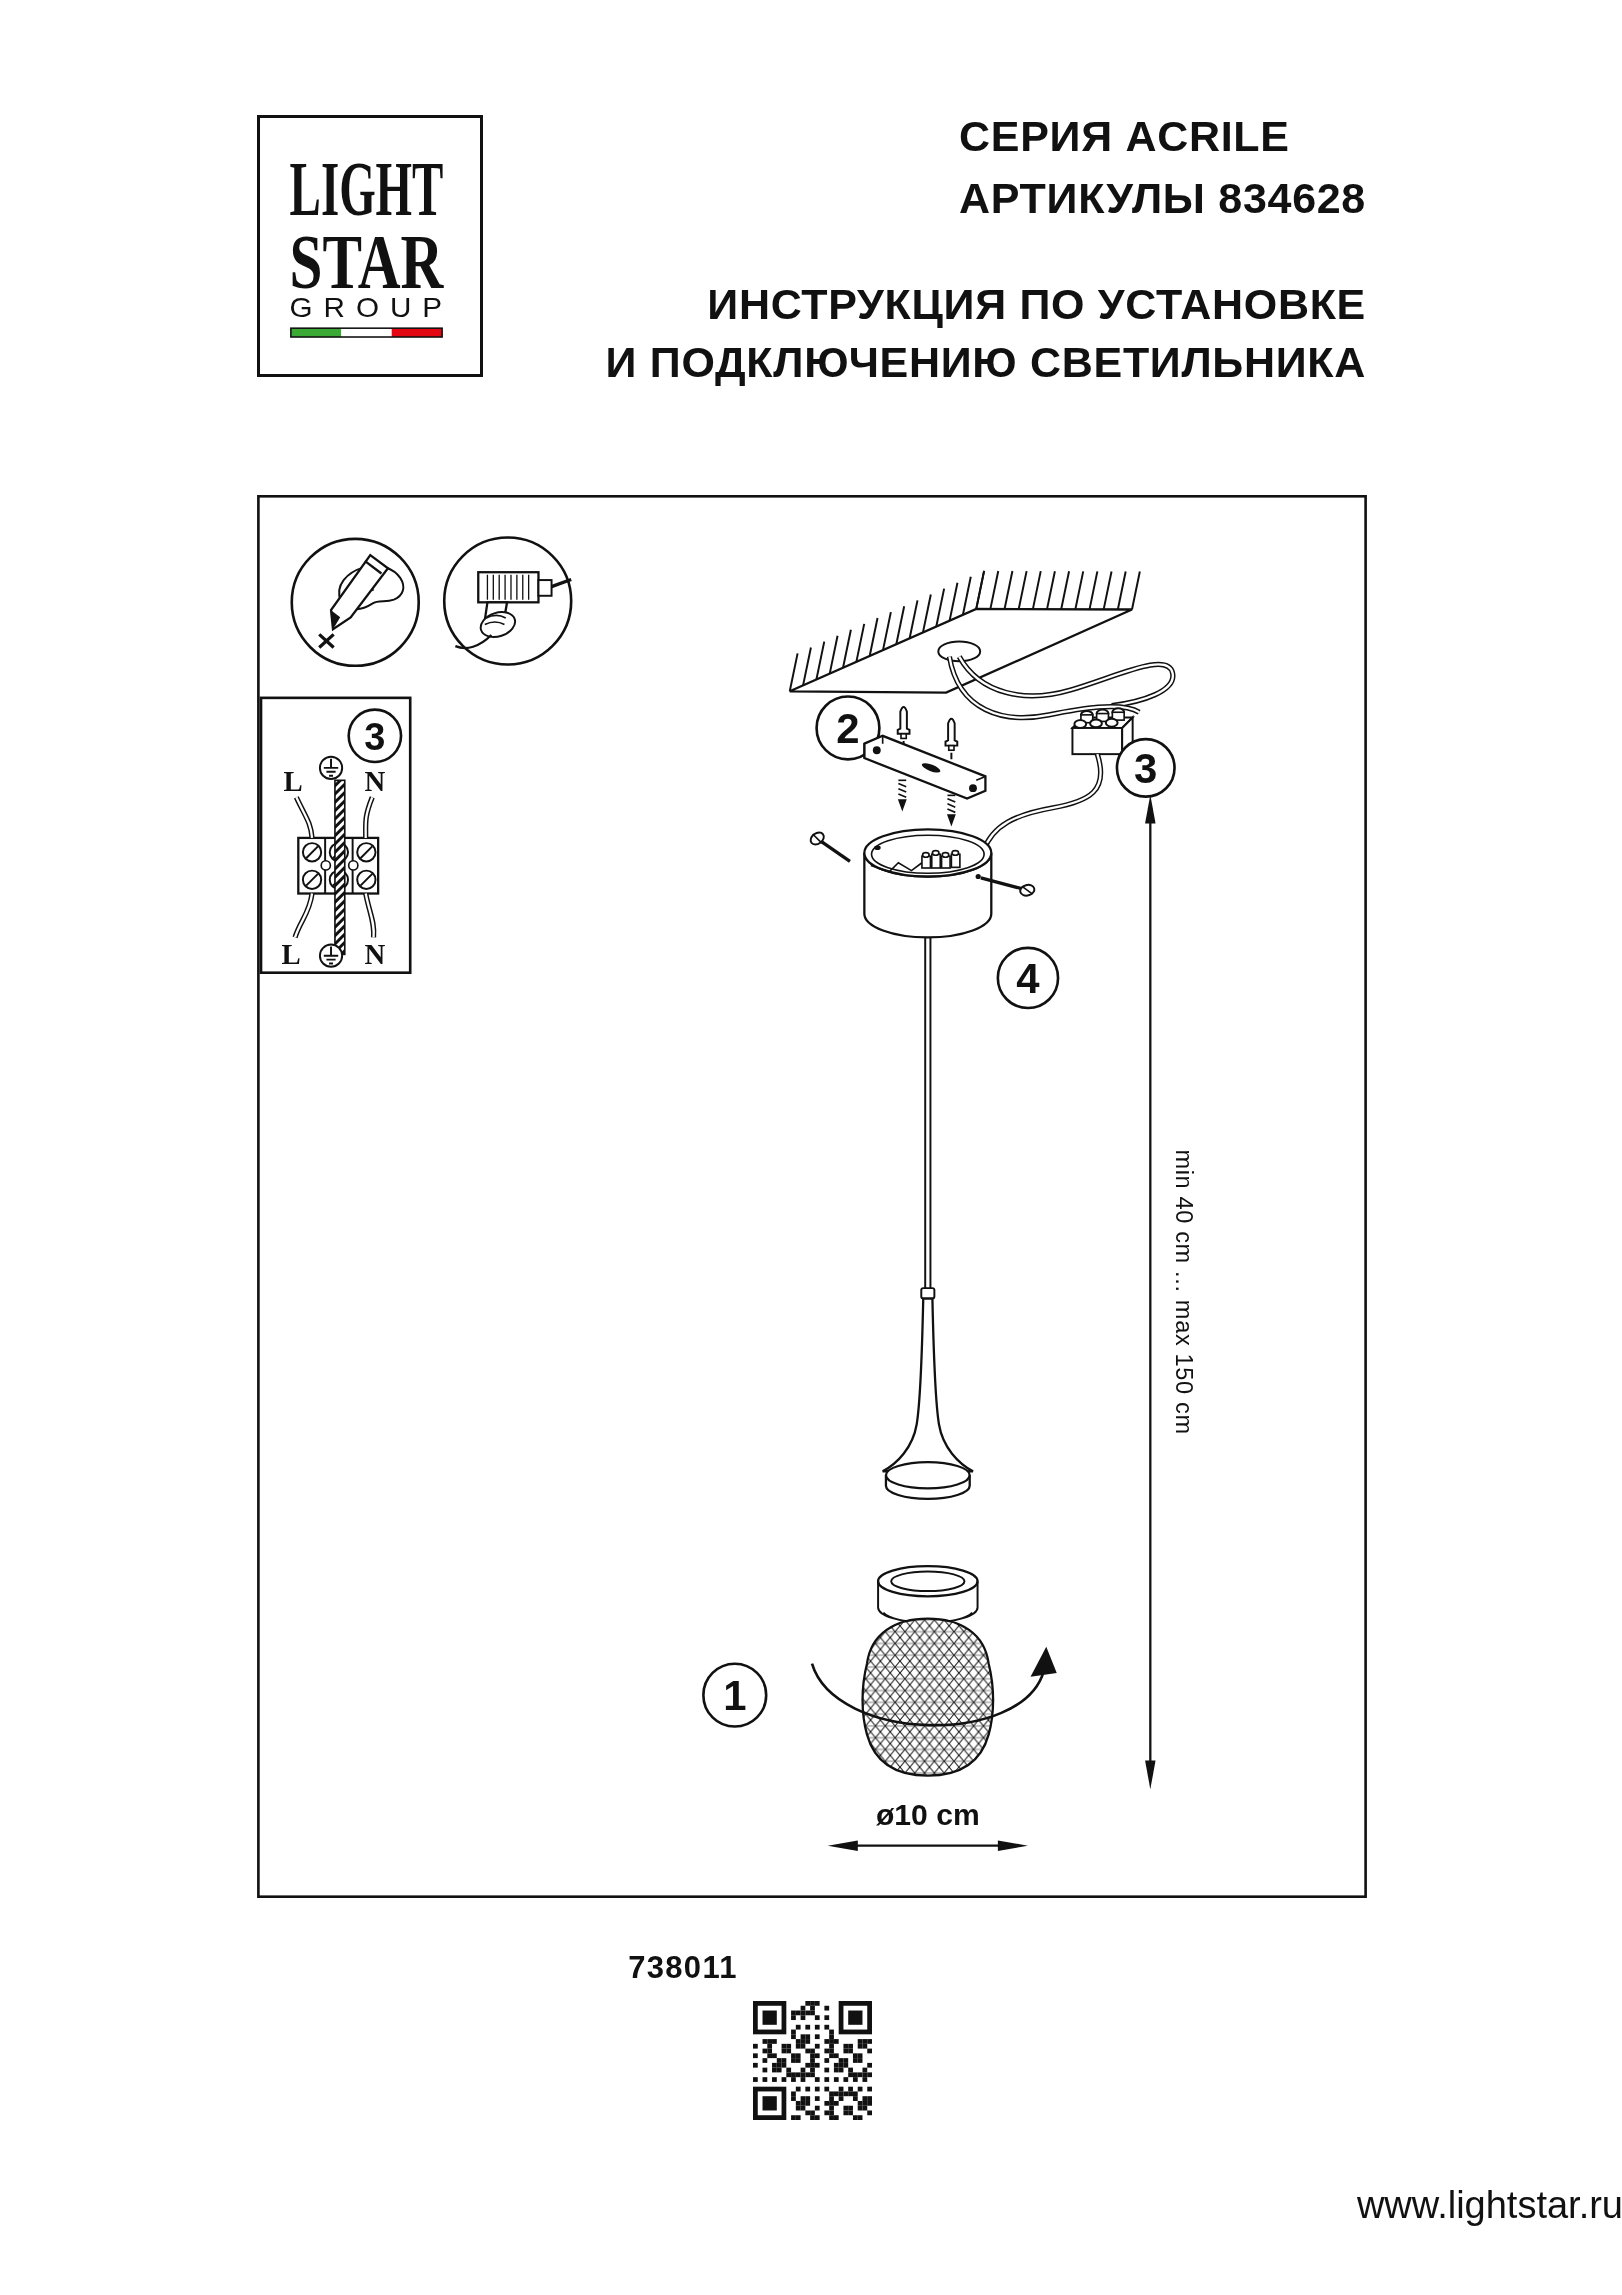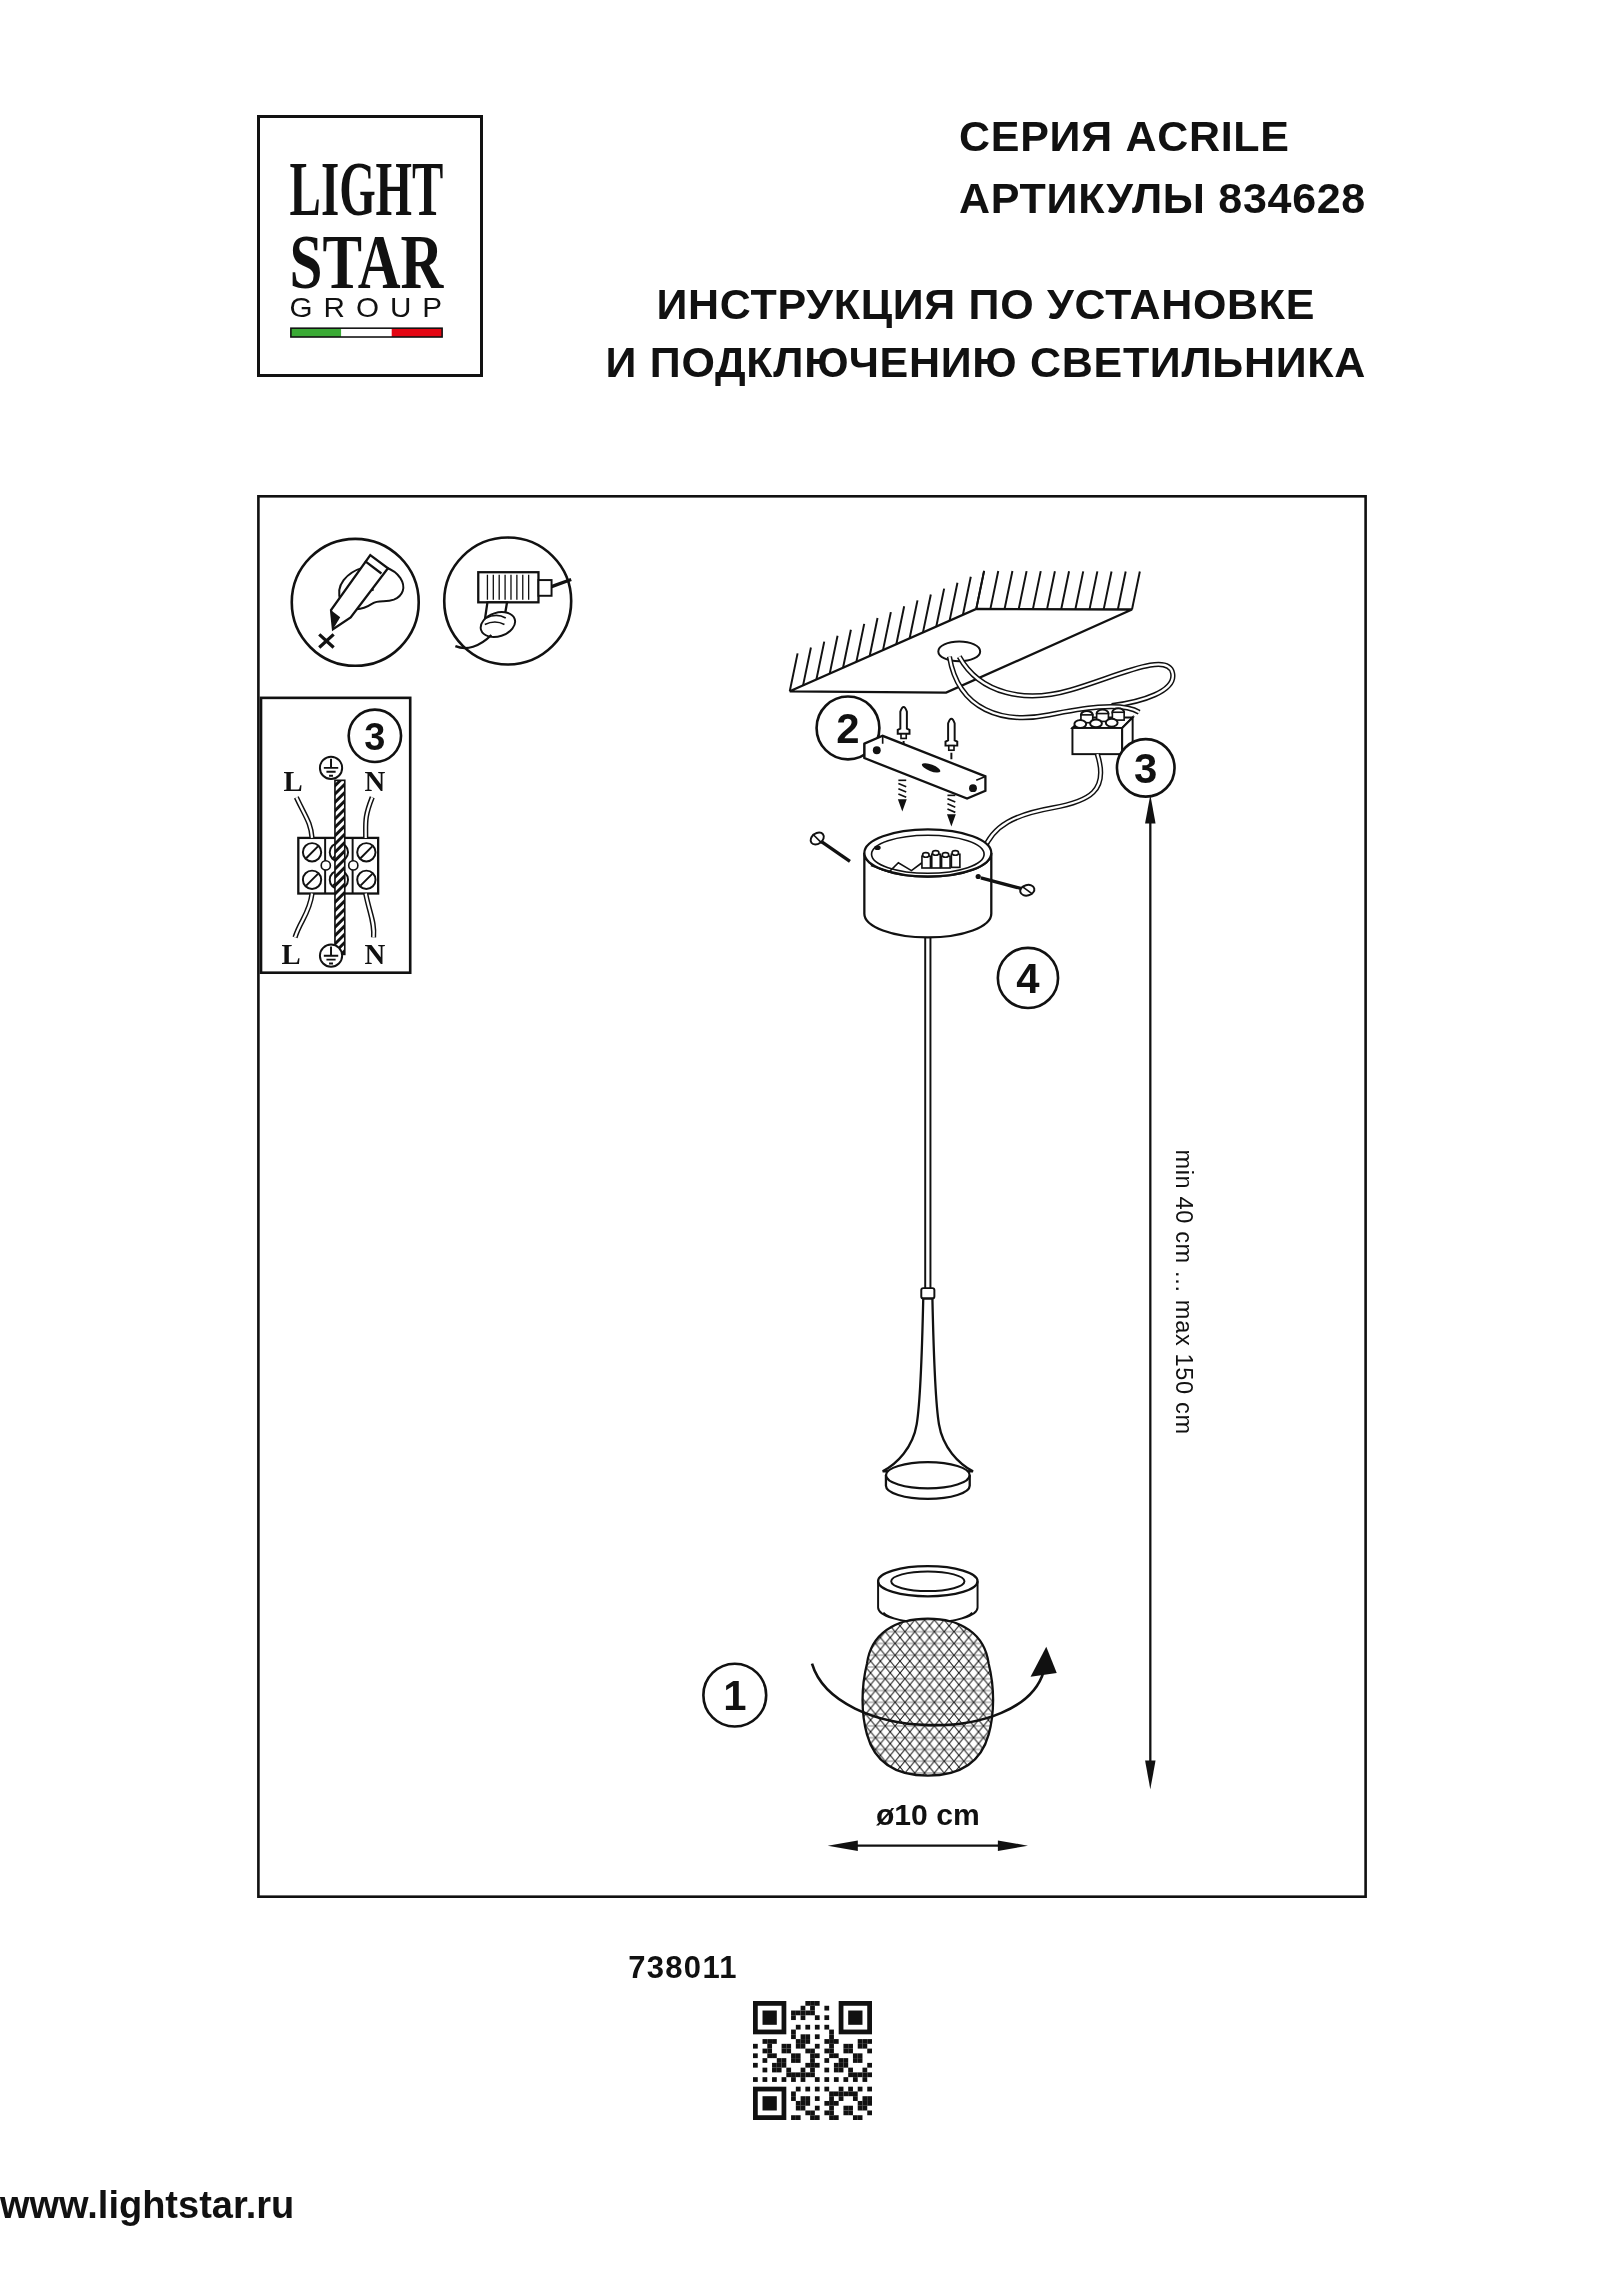--- a/index.html
+++ b/index.html
@@ -3,36 +3,36 @@
 <meta charset="utf-8">
 <style>
   html,body{margin:0;padding:0;background:#fff;}
   body{position:relative;width:1623px;height:2295px;overflow:hidden;
        font-family:"Liberation Sans",sans-serif;color:#111;}
   .abs{position:absolute;}
   
   #logo-box{left:257px;top:115px;width:226px;height:262px;border:3.9px solid #111;box-sizing:border-box;background:#fff;}
   
   #header-top{right:257px;top:105px;text-align:left;font-weight:bold;font-size:43px;line-height:62px;letter-spacing:0.7px;white-space:nowrap;}
-  #header-sub{right:257px;top:275px;text-align:center;font-weight:bold;font-size:43px;line-height:58px;letter-spacing:0.7px;white-space:nowrap;}
+  #header-sub{right:257px;top:275px;text-align:right;font-weight:bold;font-size:43px;line-height:58px;letter-spacing:0.7px;white-space:nowrap;}
   
   #main-box{left:257px;top:495px;width:1110px;height:1403px;}
   svg{display:block;}
   svg text{fill:#111;font-family:"Liberation Sans",sans-serif;}
   .num{font-size:64px;font-weight:bold;text-anchor:middle;}
   .numsm{font-size:58px;font-weight:bold;text-anchor:middle;}
   .lbl-ln{font-family:"Liberation Serif",serif;font-weight:bold;font-size:44px;text-anchor:middle;}
   .dim{font-size:36px;text-anchor:middle;letter-spacing:1px;}
   .dia{font-size:46px;font-weight:bold;text-anchor:middle;}
   .logo-big{font-family:"Liberation Serif",serif;font-weight:bold;font-size:124px;}
   .logo-small{font-family:"Liberation Sans",sans-serif;font-size:44px;letter-spacing:2px;}
   
   #footer-article{left:0;top:1950px;width:1366px;text-align:center;font-weight:bold;font-size:31px;letter-spacing:1.3px;}
   #qr-wrap{left:753px;top:2001px;width:119px;height:119px;}
-  #footer-site{left:0;top:2184px;width:1623px;text-align:left;font-weight:bold;font-size:38px;}
+  #footer-site{left:0;top:2184px;width:1623px;text-align:right;font-weight:normal;font-size:38px;}
 </style>
 </head>
 <body>
 
 <div class="abs" id="logo-box">
   <svg viewBox="0 0 338 400" width="213" height="254">
     <text class="logo-big" x="47" y="152" textLength="244" lengthAdjust="spacingAndGlyphs">LIGHT</text>
     <text class="logo-big" x="47" y="268" textLength="244" lengthAdjust="spacingAndGlyphs">STAR</text>
     <text class="logo-small" x="47" y="314" textLength="244" lengthAdjust="spacingAndGlyphs">G R O U P</text>
     <g>

